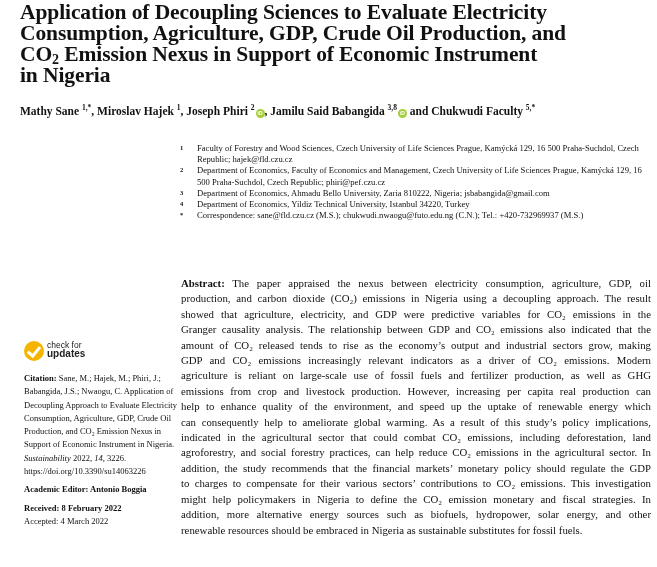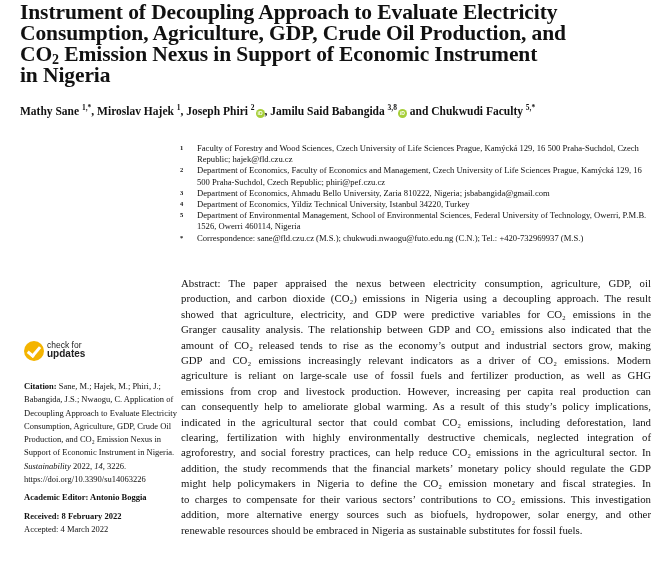--- a/index.html
+++ b/index.html
@@ -44,37 +44,37 @@
       position: relative; margin-right: 3px; flex: none;
     }
     .check-circle::after {
       content: ""; position: absolute; left: 6px; top: 3px; width: 5px; height: 10px;
       border-right: 3px solid #fff; border-bottom: 3px solid #fff; transform: rotate(40deg);
     }
     .check-text {
       font-family: "Liberation Sans", sans-serif; font-size: 8.5px; line-height: 8.5px; color: #222;
     }
     .check-text b { font-weight: bold; display: block; font-size: 10px; }
-    .sidebar .para { margin-top: 19px; }
+    .sidebar .para { margin-top: 11px; }
     .sidebar .gap { margin-top: 5px; font-weight: bold; }
     .abstract {
       position: absolute; left: 181px; top: 276px; width: 470px;
       font-family: "Liberation Serif", serif; font-size: 10.8px; line-height: 15.4px;
       text-align: justify;
     }
     .abstract .ln { display: block; text-align: justify; text-align-last: justify; white-space: nowrap; }
     .abstract .ln.last { text-align-last: left; }
-    .abstract b { font-weight: normal; }
+    .abstract b { font-weight: bold; }
     i { font-style: italic; }
   </style>
 </head>
 <body>
 
 <div class="title">
-  <span class="line">Instrument of Decoupling Approach to Evaluate Electricity</span>
+  <span class="line">Application of Decoupling Sciences to Evaluate Electricity</span>
   <span class="line">Consumption, Agriculture, GDP, Crude Oil Production, and</span>
   <span class="line"><span>CO</span><sub>2</sub><span> Emission Nexus in Support of Economic Instrument</span></span>
   <span class="line">in Nigeria</span>
 </div>
 
 <div class="authors">
   <span>Mathy Sane</span> <sup>1,*</sup><span>, </span>
   <span>Miroslav Hajek</span> <sup>1</sup><span>, </span>
   <span>Joseph Phiri</span> <sup>2</sup><span class="orcid">iD</span><span>, </span>
   <span>Jamilu Said Babangida</span> <sup>3,8</sup><span class="orcid">iD</span><span> and </span>
@@ -92,24 +92,20 @@
     </div>
   <div class="affil">
       <span class="num">3</span>
       <span class="txt">Department of Economics, Ahmadu Bello University, Zaria 810222, Nigeria; jsbabangida@gmail.com</span>
     </div>
   <div class="affil">
       <span class="num">4</span>
       <span class="txt">Department of Economics, Yildiz Technical University, Istanbul 34220, Turkey</span>
     </div>
   <div class="affil">
-      <span class="num">5</span>
-      <span class="txt">Department of Environmental Management, School of Environmental Sciences, Federal University of Technology, Owerri, P.M.B. 1526, Owerri 460114, Nigeria</span>
-    </div>
-  <div class="affil">
       <span class="num">*</span>
       <span class="txt">Correspondence: sane@fld.czu.cz (M.S.); chukwudi.nwaogu@futo.edu.ng (C.N.); Tel.: +420-732969937 (M.S.)</span>
     </div>
 </div>
 
 <div class="sidebar">
   <div class="check">
     <span class="check-circle"></span>
     <span class="check-text"><span>check for</span><b>updates</b></span>
   </div>
@@ -124,22 +120,22 @@
 
 <div class="abstract">
   <span class="ln"><b>Abstract:</b><span> The paper appraised the nexus between electricity consumption, agriculture, GDP, oil</span></span>
   <span class="ln">production, and carbon dioxide (CO₂) emissions in Nigeria using a decoupling approach. The result</span>
   <span class="ln">showed that agriculture, electricity, and GDP were predictive variables for CO₂ emissions in the</span>
   <span class="ln">Granger causality analysis. The relationship between GDP and CO₂ emissions also indicated that the</span>
   <span class="ln">amount of CO₂ released tends to rise as the economy’s output and industrial sectors grow, making</span>
   <span class="ln">GDP and CO₂ emissions increasingly relevant indicators as a driver of CO₂ emissions. Modern</span>
   <span class="ln">agriculture is reliant on large-scale use of fossil fuels and fertilizer production, as well as GHG</span>
   <span class="ln">emissions from crop and livestock production. However, increasing per capita real production can</span>
+  <span class="ln">help to enhance quality of the environment, and speed up the uptake of renewable energy which</span>
   <span class="ln">can consequently help to ameliorate global warming. As a result of this study’s policy implications,</span>
   <span class="ln">indicated in the agricultural sector that could combat CO₂ emissions, including deforestation, land</span>
-  <span class="ln">clearing, fertilization with highly environmentally destructive chemicals, neglected integration of</span>
   <span class="ln">agroforestry, and social forestry practices, can help reduce CO₂ emissions in the agricultural sector. In</span>
   <span class="ln">addition, the study recommends that the financial markets’ monetary policy should regulate the GDP</span>
+  <span class="ln">to charges to compensate for their various sectors’ contributions to CO₂ emissions. This investigation</span>
   <span class="ln">might help policymakers in Nigeria to define the CO₂ emission monetary and fiscal strategies. In</span>
-  <span class="ln">to charges to compensate for their various sectors’ contributions to CO₂ emissions. This investigation</span>
   <span class="ln">addition, more alternative energy sources such as biofuels, hydropower, solar energy, and other</span>
   <span class="ln last">renewable resources should be embraced in Nigeria as sustainable substitutes for fossil fuels.</span>
 </div>
 
 </body></html>

